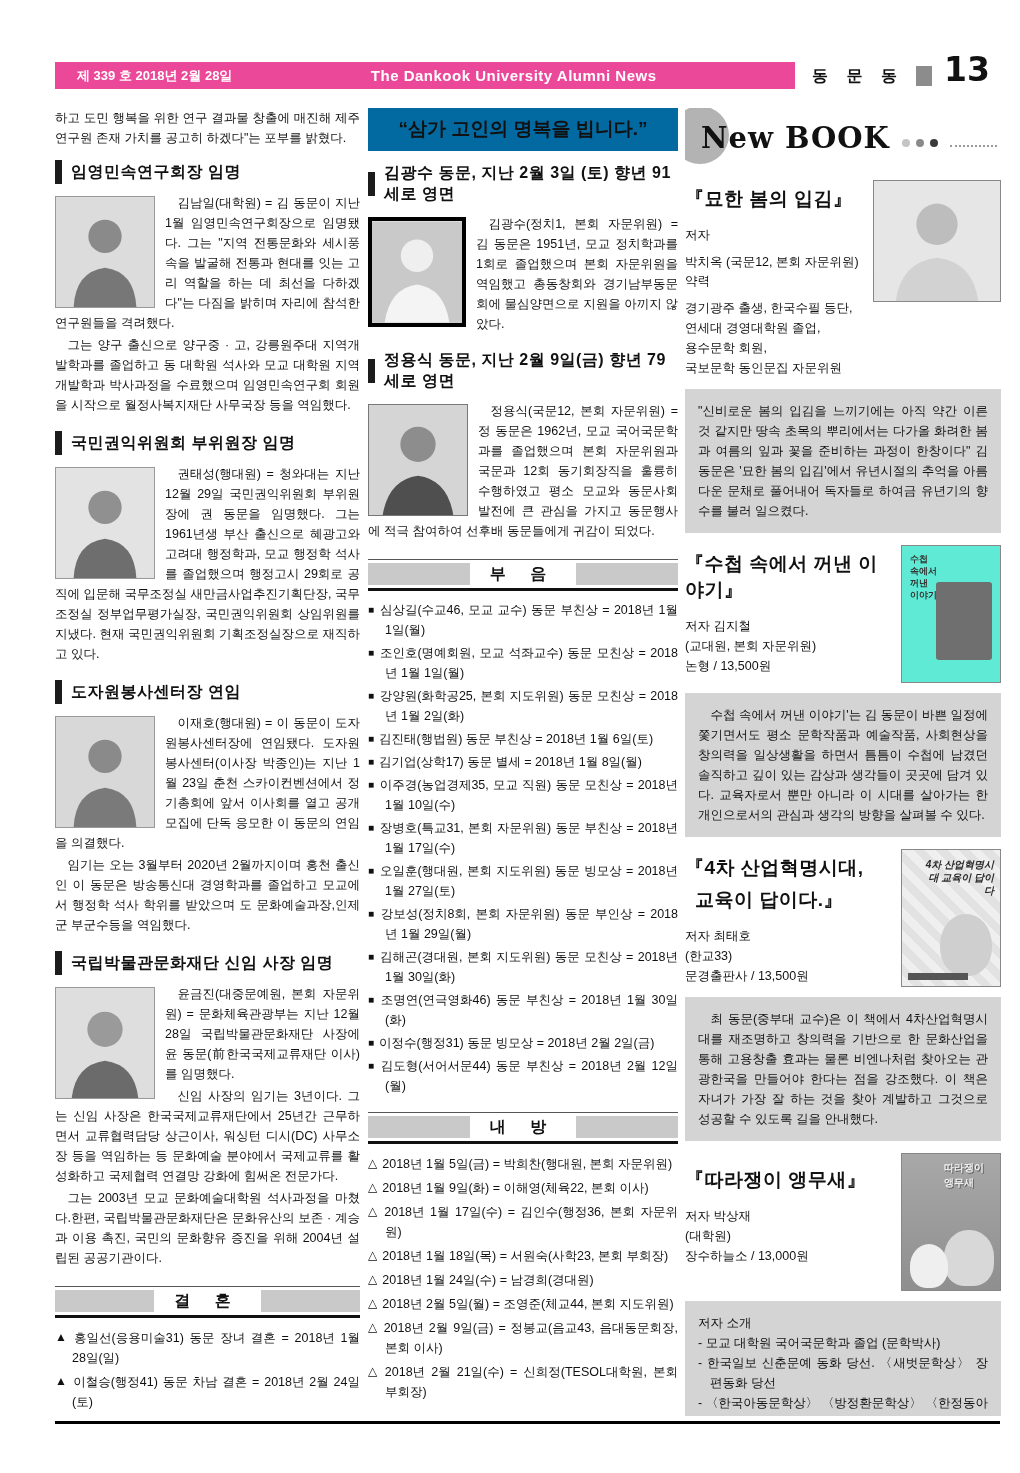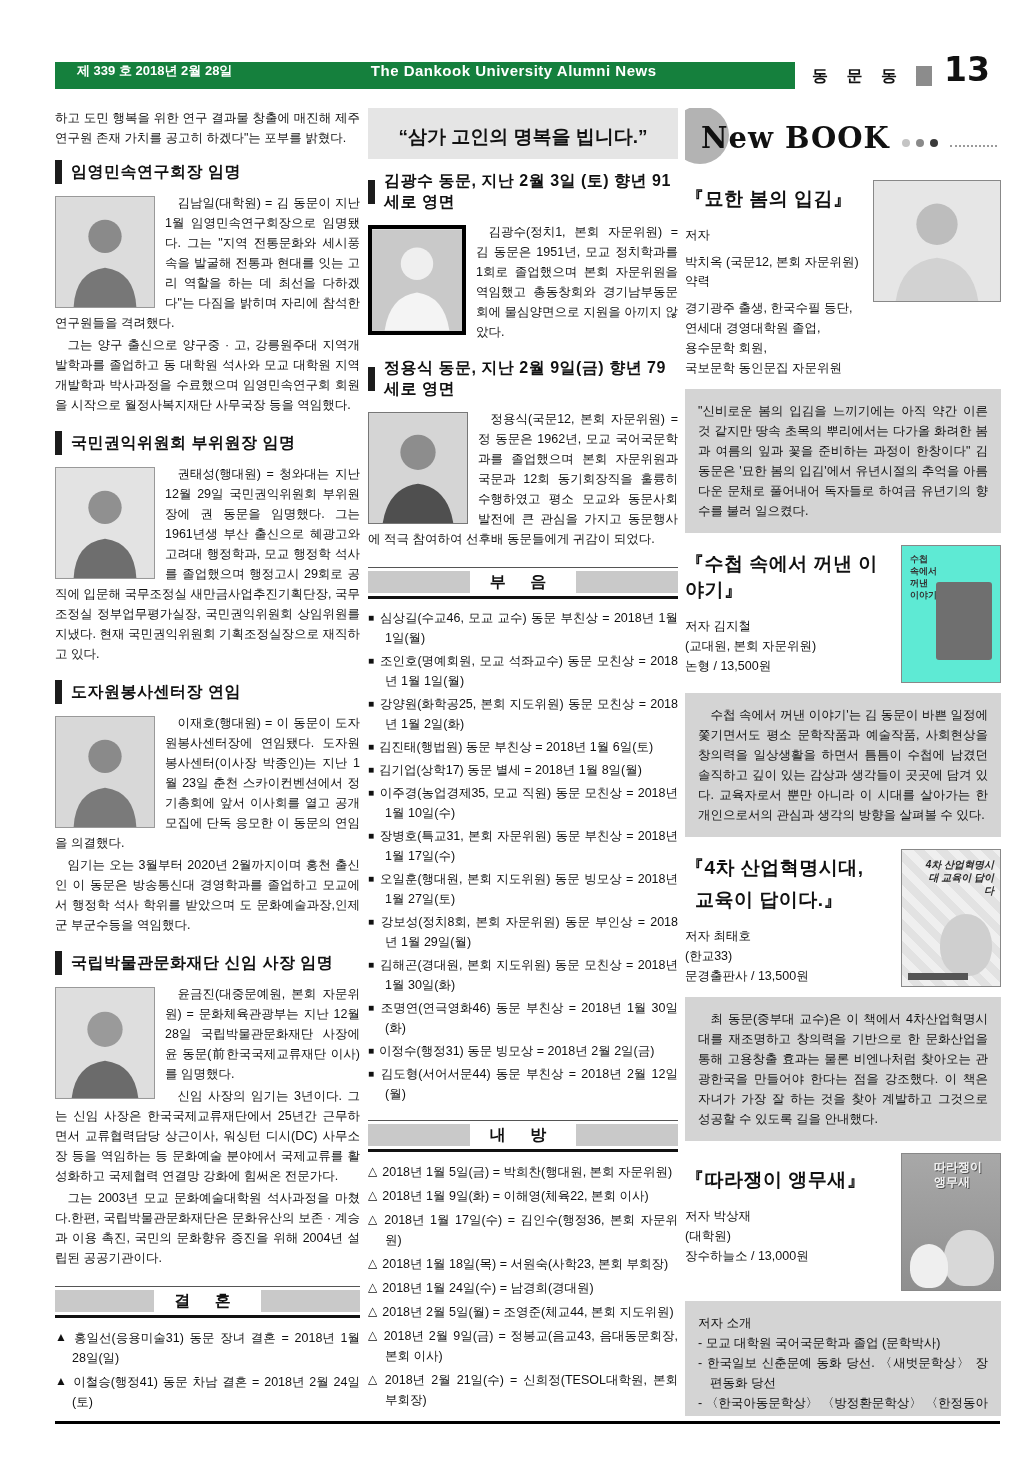--- a/index.html
+++ b/index.html
@@ -4,21 +4,21 @@
 <style>
   * { box-sizing: border-box; }
   html,body { margin:0; padding:0; background:#f2f2f2; }
   .page {
     position:relative; width:1020px; height:1473px; margin:0 auto;
     background:#ffffff; font-family:"Liberation Sans","DejaVu Sans",sans-serif;
     color:#111; overflow:hidden;
   }
   
   .mast-bar { position:absolute; left:55px; top:62px; width:740px; height:27px;
-    background:#15803d; color:#fff; display:flex; align-items:flex-start; }
+    background:#ec4899; color:#fff; display:flex; align-items:center; }
   .mast-issue { font-size:13px; font-weight:bold; padding-left:22px; white-space:nowrap; }
   .mast-title { flex:1; text-align:center; font-size:15px; font-weight:bold; letter-spacing:.5px; }
   .mast-sec { position:absolute; left:812px; top:66px; font-size:16px; font-weight:bold; letter-spacing:7px; }
   .mast-sq  { position:absolute; left:916px; top:66px; width:16px; height:20px; background:#8c8c8c; }
   .mast-pno { position:absolute; left:944px; top:50px; font-size:33px; font-weight:bold; font-family:"DejaVu Sans",sans-serif; }
   
   .col { position:absolute; top:108px; overflow:hidden; }
   .col-left  { left:55px;  width:305px; height:1305px; }
   .col-mid   { left:368px; width:310px; height:1308px; }
   .col-right { left:685px; width:316px; height:1308px; }
@@ -43,22 +43,22 @@
   .list-h { display:flex; align-items:stretch; height:32px;
     border-top:1px solid #555; border-bottom:3px solid #111; margin:16px 0 9px; }
   .cap { flex:1; background:#c9c9c9; margin:3px 0; }
   .lt { padding:0 20px; display:flex; align-items:center;
     font-weight:bold; font-size:16px; letter-spacing:10px; white-space:nowrap; }
   .li { font-size:12.5px; line-height:20px; text-align:justify;
     padding-left:17px; text-indent:-17px; margin-bottom:3px; }
   .mk { margin-right:5px; font-size:10px; vertical-align:1px; }
   .mk-tri { font-size:12px; }
   
-  .banner { background:#e5e5e5; text-align:center; font-weight:bold;
-    font-size:19px; padding:16px 0 9px; margin-bottom:10px; }
+  .banner { background:#0369a1; text-align:center; font-weight:bold;
+    font-size:19px; padding:8px 0 9px; margin-bottom:10px; }
   
   .nb { position:relative; display:flex; align-items:center; height:52px; margin:4px 0 16px; }
   .nb-circle { position:absolute; left:-14px; top:-6px; width:58px; height:58px;
     border-radius:50%; background:#b3b3b3; }
   .nb-title { position:relative; font-family:"DejaVu Serif","Liberation Serif",serif;
     font-weight:bold; font-size:29px; margin-left:16px; letter-spacing:1px; }
   .nb-dots { position:relative; display:flex; gap:6px; margin-left:12px; top:5px; }
   .nb-dots i { width:8px; height:8px; border-radius:50%; display:block; }
   .d1{background:#c4c4c4;} .d2{background:#8a8a8a;} .d3{background:#3a3a3a;}
   .nb-line { flex:1; border-bottom:2px dotted #9a9a9a; margin:16px 4px 0 12px; }
@@ -82,21 +82,21 @@
   .cov2-rect { position:absolute; right:8px; bottom:22px; width:56px; height:78px;
     background:#6f6f6f; border-radius:3px; }
   .cover-4th { background:
     repeating-linear-gradient(45deg,#efefef 0 8px,#e2e2e2 8px 16px); }
   .cov3-txt { position:absolute; top:8px; right:6px; left:22px; font-size:10px;
     line-height:13px; font-weight:bold; color:#2a2a2a; text-align:right; font-style:italic; }
   .cov3-face { position:absolute; right:8px; bottom:10px; width:52px; height:62px;
     border-radius:50% 50% 45% 45%; background:#cfcfcf; }
   .cov3-strip { position:absolute; left:6px; bottom:6px; width:60px; height:7px; background:#555; }
   .cover-parrot { background:linear-gradient(#a8a8a8,#8f8f8f); }
-  .cov4-txt { position:absolute; top:6px; left:14px; right:4px; font-size:12px; line-height:15px;
+  .cov4-txt { position:absolute; top:6px; left:24px; right:4px; font-size:10px; line-height:15px;
     font-weight:bold; color:#f2f2f2; text-shadow:1px 1px 0 #555;padding-left:18px; }
   .cov4-kid { position:absolute; right:6px; bottom:4px; width:50px; height:56px;
     border-radius:48% 48% 40% 40%; background:#d8d8d8; }
   .cov4-bird { position:absolute; left:8px; bottom:2px; width:38px; height:44px;
     border-radius:50% 50% 42% 42%; background:#efefef; }
   .desc { background:#d4d4d4; padding:12px 13px; margin-top:10px;
     font-size:12.5px; line-height:20px; text-align:justify; }
   .desc .dash { padding-left:12px; text-indent:-12px; }
   
   .footer-rule { position:absolute; left:55px; width:945px; top:1421px; height:3px; background:#000; }

